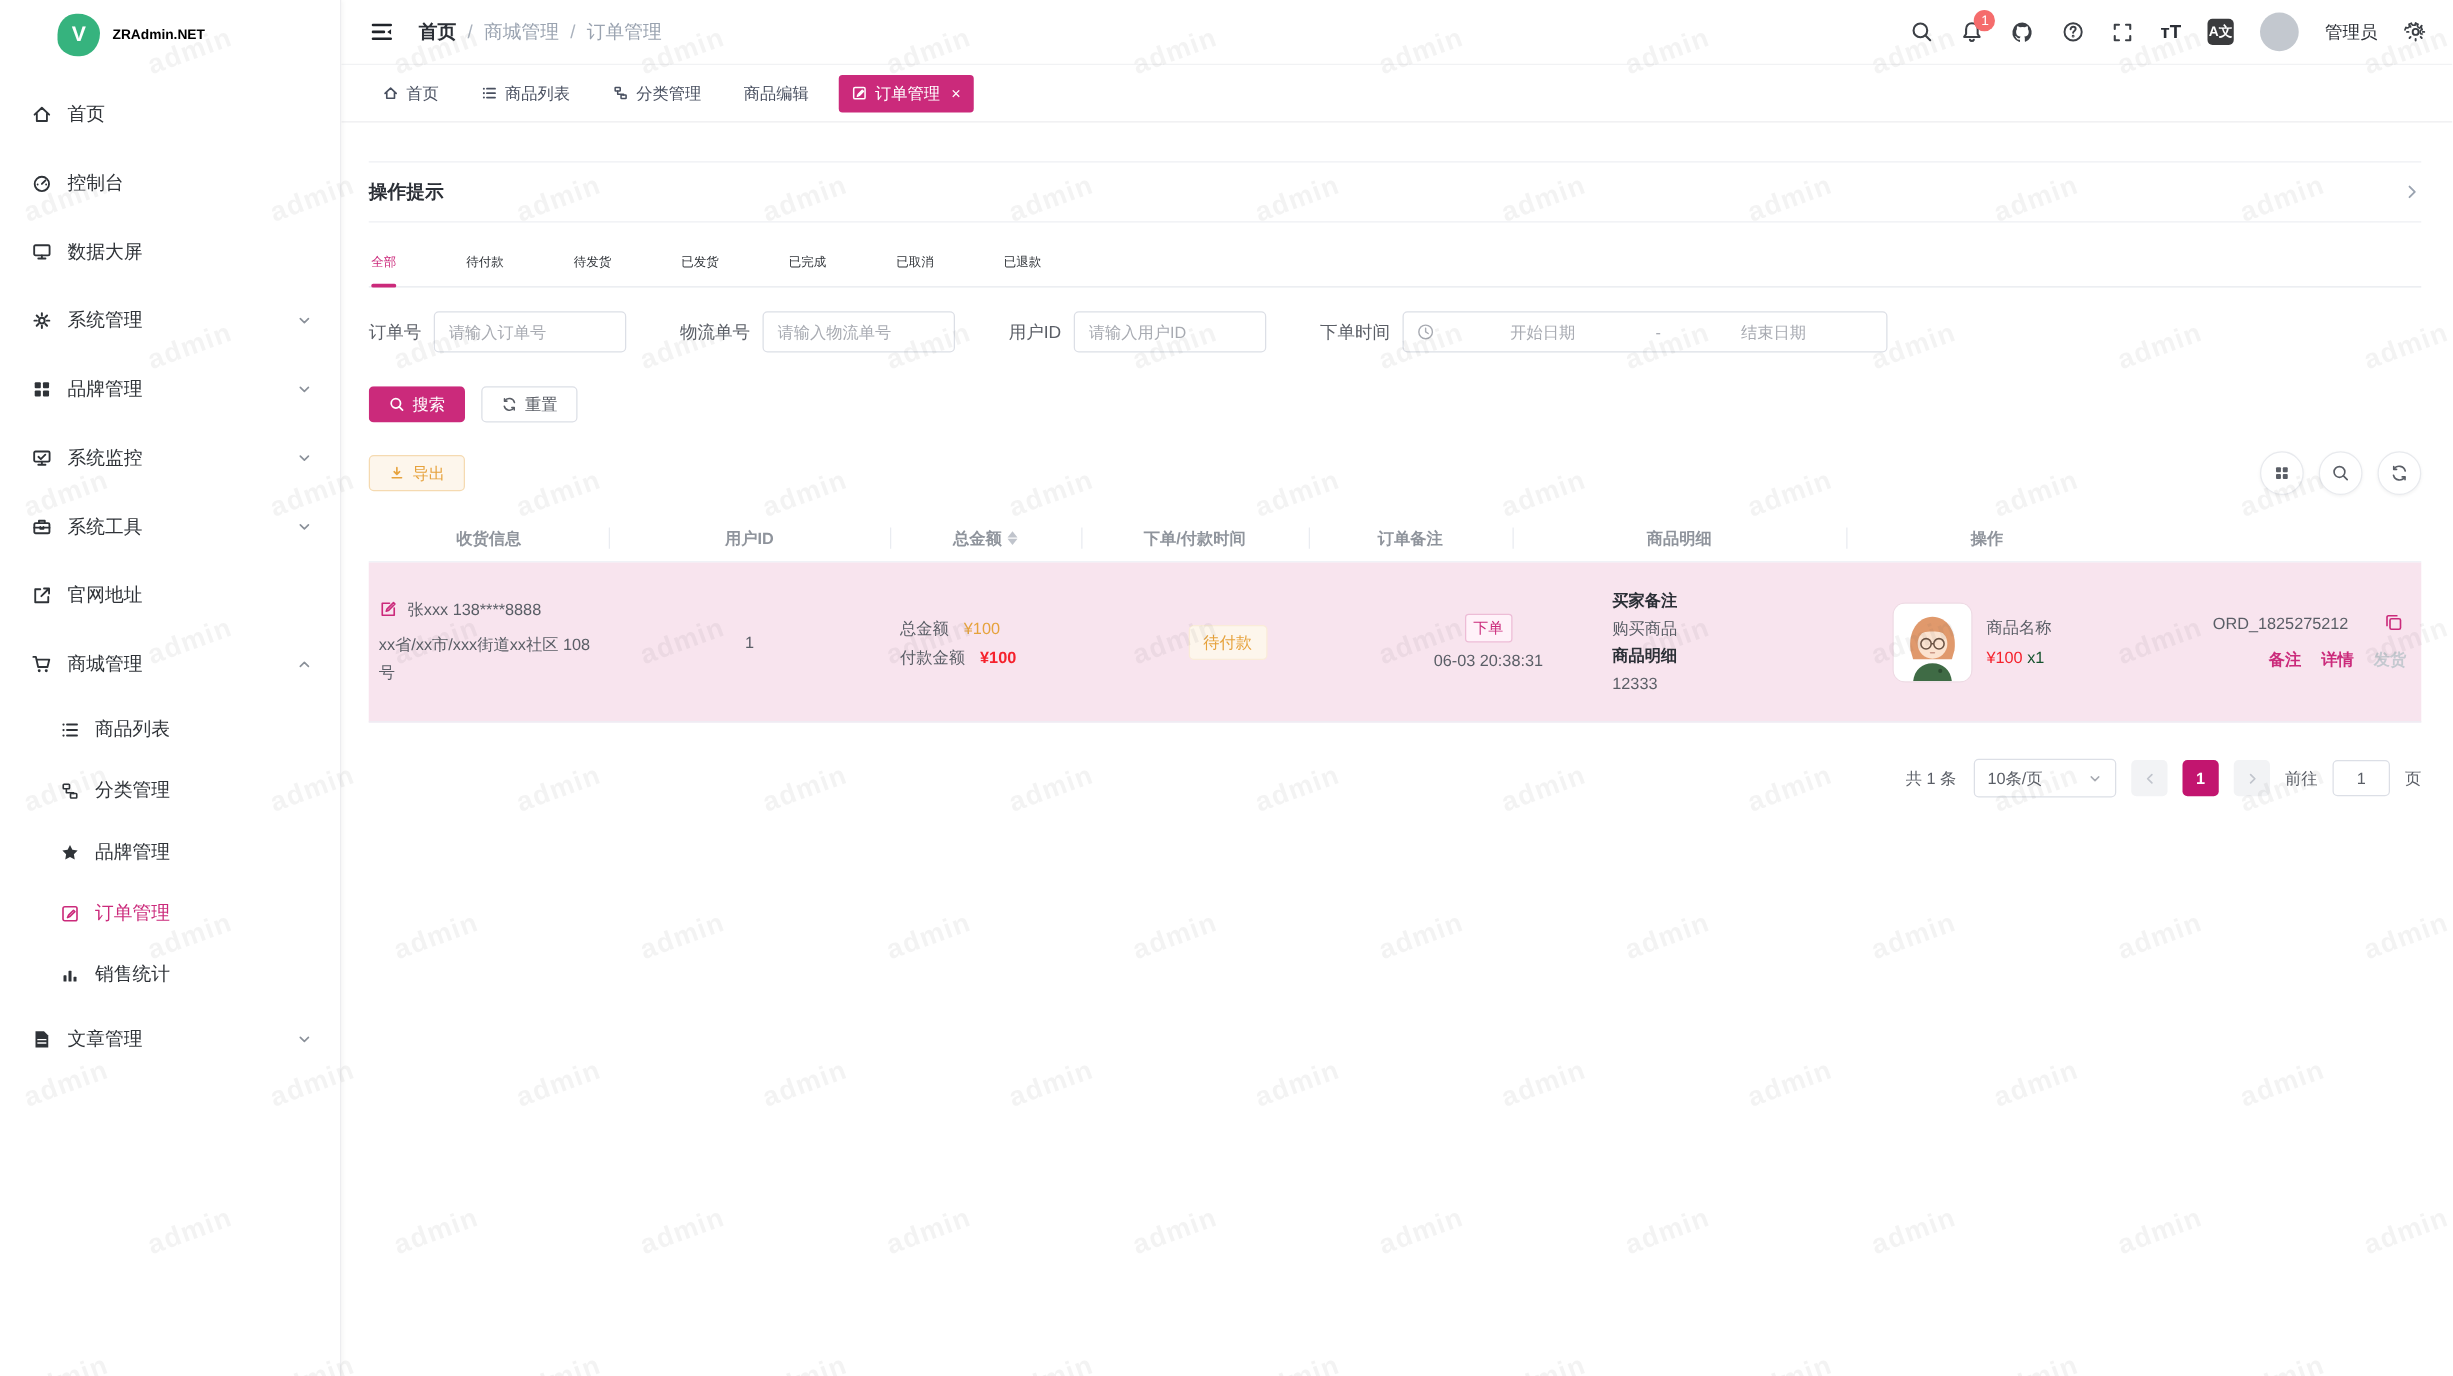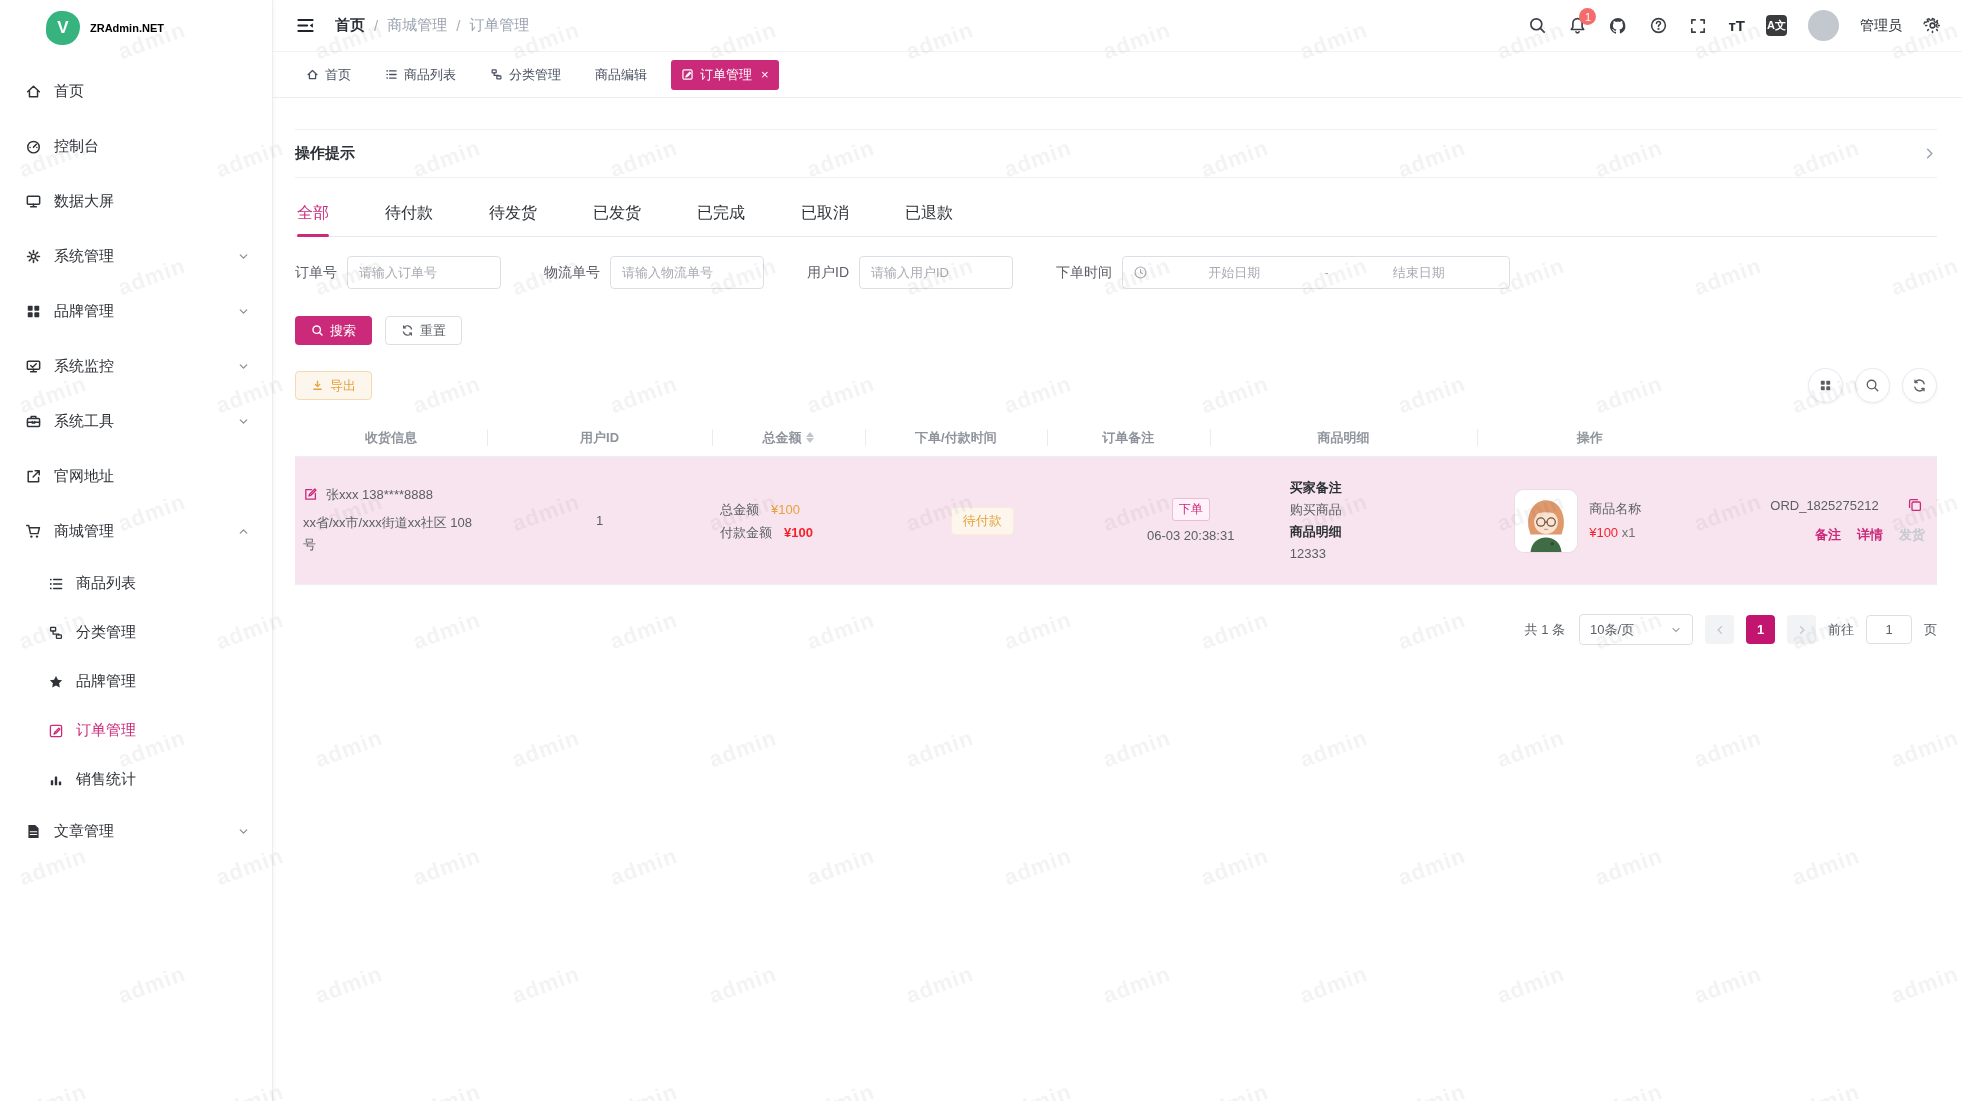--- a/index.html
+++ b/index.html
@@ -48,21 +48,21 @@
   .vtab-active .ic { color:#fff; }
   .vtab-close { margin-left:3px; font-size:13px; line-height:1; cursor:pointer; }
 
   .content { flex:1; padding:0 25px 0 22px; display:flex; flex-direction:column; }
 
   .tip-panel { margin-top:31px; height:49px; border-top:1px solid #eef0f3; border-bottom:1px solid #eef0f3; display:flex; align-items:center; justify-content:space-between; cursor:pointer; }
   .tip-title { font-size:15px; font-weight:bold; color:#2b2f36; }
   .tip-arrow { color:#9aa3b0; }
 
   .status-tabs { margin-top:16px; display:flex; gap:56px; border-bottom:1px solid #e6e9ee; padding:0 2px; }
-  .stab { font-size:16px; color:#2f3338; padding:9px 0 12px; cursor:pointer; position:relative; }
+  .stab { font-size:10px; color:#2f3338; padding:9px 0 12px; cursor:pointer; position:relative; }
   .stab-active { color:#cb2a7b; }
   .stab-active::after { content:""; position:absolute; left:0; right:0; bottom:-1px; height:3px; background:#cb2a7b; border-radius:2px; }
 
   .filter-row { margin-top:19px; display:flex; align-items:center; gap:10px; }
   .f-label { font-size:14px; color:#5a5e66; white-space:nowrap; }
   .f-input { width:154px; height:33px; border:1px solid #dcdfe6; border-radius:4px; padding:0 11px; font-size:13px; color:#303133; outline:none; font-family:inherit; }
   .f-input::placeholder { color:#a8abb2; }
   .gap28 { width:23px; }
   .date-box { width:388px; height:33px; border:1px solid #dcdfe6; border-radius:4px; display:flex; align-items:center; padding:0 10px; gap:6px; color:#a8abb2; font-size:13px; cursor:pointer; }
   .date-part { flex:1; text-align:center; }
@@ -100,21 +100,21 @@
   .amt-paid { color:#f5222d; font-weight:bold; }
   .tag-warn { align-self:center; background:#fdf6ec; border:1px solid #faecd8; color:#e6a23c; font-size:13px; padding:4px 11px; border-radius:4px; }
   .time-wrap { flex-direction:column; align-items:center; justify-content:center; gap:7px; color:#5a5e66; }
   .tag-pink { background:#fff2f9; border:1px solid #edbcd6; color:#cb2a7b; font-size:12px; padding:2px 6px; border-radius:3px; }
   .remark .b { font-weight:bold; color:#2b2f36; line-height:22px; }
   .remark .v { color:#5a5e66; line-height:22px; }
   .prod-wrap { flex-direction:row; align-items:center; justify-content:center; gap:12px; }
   .prod-img { width:62px; height:62px; border-radius:9px; background:#fff; box-shadow:0 0 0 1px rgba(0,0,0,.04); overflow:hidden; }
   .prod-name { color:#5a5e66; line-height:24px; }
   .prod-price { color:#f5222d; }
-  .prod-qty { color:#737373; }
+  .prod-qty { color:#14532d; }
   .ops { position:relative; }
   .ops-line1 { display:flex; align-items:center; justify-content:center; color:#5a5e66; position:relative; width:100%; }
   .copy-ic { position:absolute; right:6px; color:#cb2a7b; cursor:pointer; }
   .ops-line2 { margin-top:13px; display:flex; justify-content:flex-end; gap:16px; padding-right:4px; font-weight:bold; }
   .op-link { color:#cb2a7b; cursor:pointer; }
   .op-disabled { color:#c5c9d0; cursor:default; }
 
   
   .pager { margin-top:29px; display:flex; align-items:center; justify-content:flex-end; gap:12px; font-size:13px; color:#5a5e66; }
   .pg-total { margin-right:2px; }

